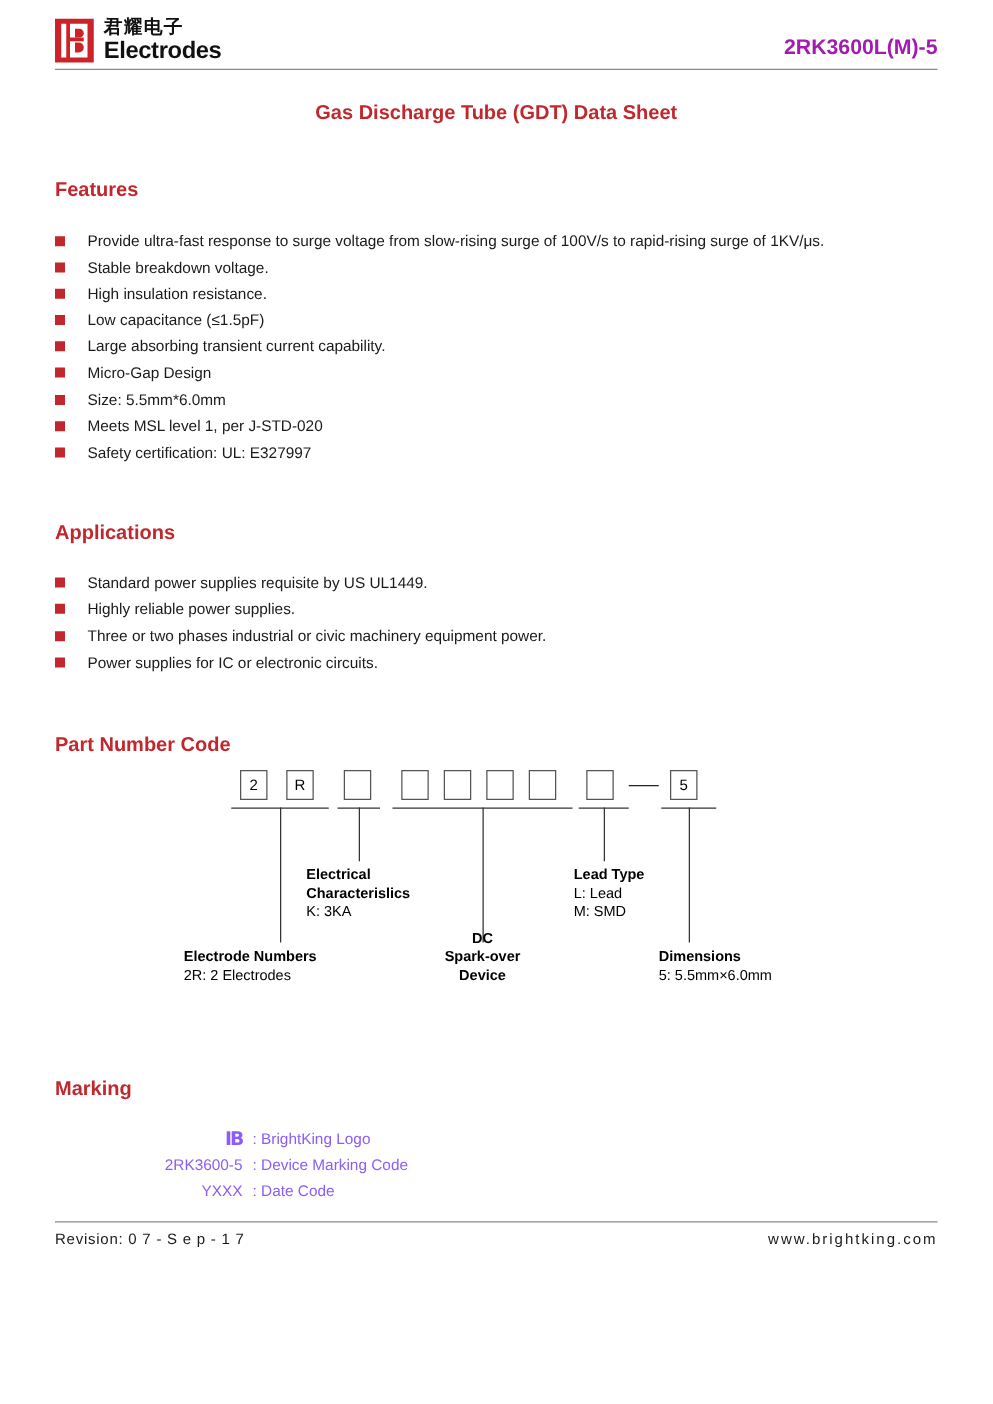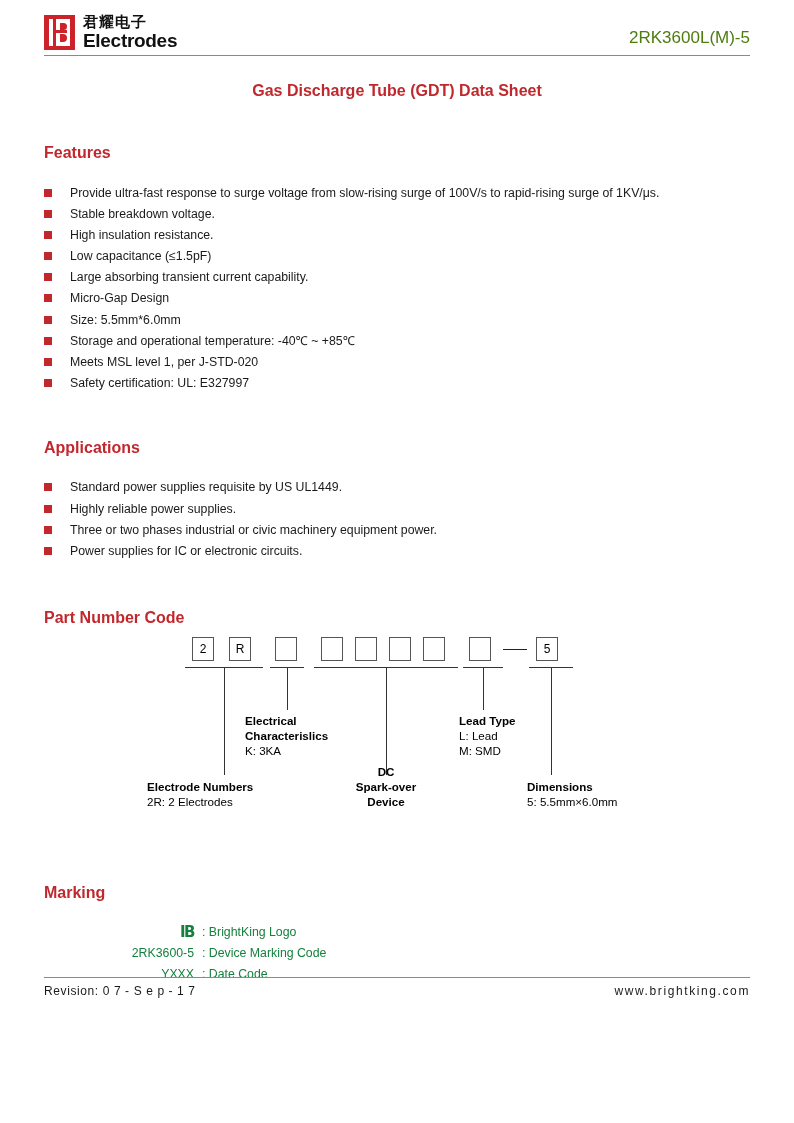--- a/index.html
+++ b/index.html
@@ -99,22 +99,22 @@
     margin-bottom: 2px;
   }
   .brand-en {
     font-size: 19px;
     font-weight: 700;
     letter-spacing: -0.3px;
     color: #111111;
   }
   .part-number {
     font-size: 17px;
-    font-weight: 400;
-    color: #4d7c0f;
+    font-weight: 700;
+    color: #a21caf;
     padding-bottom: 4px;
   }
   .header-rule {
     border: 0;
     border-top: 1px solid #8a8a8a;
     margin: 3px 0 0 0;
   }
 
   
   .doc-title {
@@ -201,21 +201,21 @@
   }
   .pn-label .lab-title {
     font-weight: 700;
   }
 
   
   .marking-table {
     margin-top: 20px;
     font-size: 12.3px;
     line-height: 21px;
-    color: #15803d;
+    color: #8b5cf6;
     border-collapse: collapse;
   }
   .marking-table td {
     padding: 0;
     vertical-align: middle;
   }
   .mk-key {
     text-align: right;
     padding-right: 8px !important;
     width: 150px;
@@ -281,21 +281,20 @@
 
   <div class="section-heading" id="features-heading">Features</div>
   <ul class="bullets" id="features-list">
     <li><span class="sq"></span><span>Provide ultra-fast response to surge voltage from slow-rising surge of 100V/s to rapid-rising surge of 1KV/μs.</span></li>
     <li><span class="sq"></span><span>Stable breakdown voltage.</span></li>
     <li><span class="sq"></span><span>High insulation resistance.</span></li>
     <li><span class="sq"></span><span>Low capacitance (≤1.5pF)</span></li>
     <li><span class="sq"></span><span>Large absorbing transient current capability.</span></li>
     <li><span class="sq"></span><span>Micro-Gap Design</span></li>
     <li><span class="sq"></span><span>Size: 5.5mm*6.0mm</span></li>
-    <li><span class="sq"></span><span>Storage and operational temperature: -40℃ ~ +85℃</span></li>
     <li><span class="sq"></span><span>Meets MSL level 1, per J-STD-020</span></li>
     <li><span class="sq"></span><span>Safety certification:   UL: E327997</span></li>
   </ul>
 
   <div class="section-heading" id="applications-heading">Applications</div>
   <ul class="bullets" id="applications-list">
     <li><span class="sq"></span><span>Standard power supplies requisite by US UL1449.</span></li>
     <li><span class="sq"></span><span>Highly reliable power supplies.</span></li>
     <li><span class="sq"></span><span>Three or two phases industrial or civic machinery equipment power.</span></li>
     <li><span class="sq"></span><span>Power supplies for IC or electronic circuits.</span></li>

